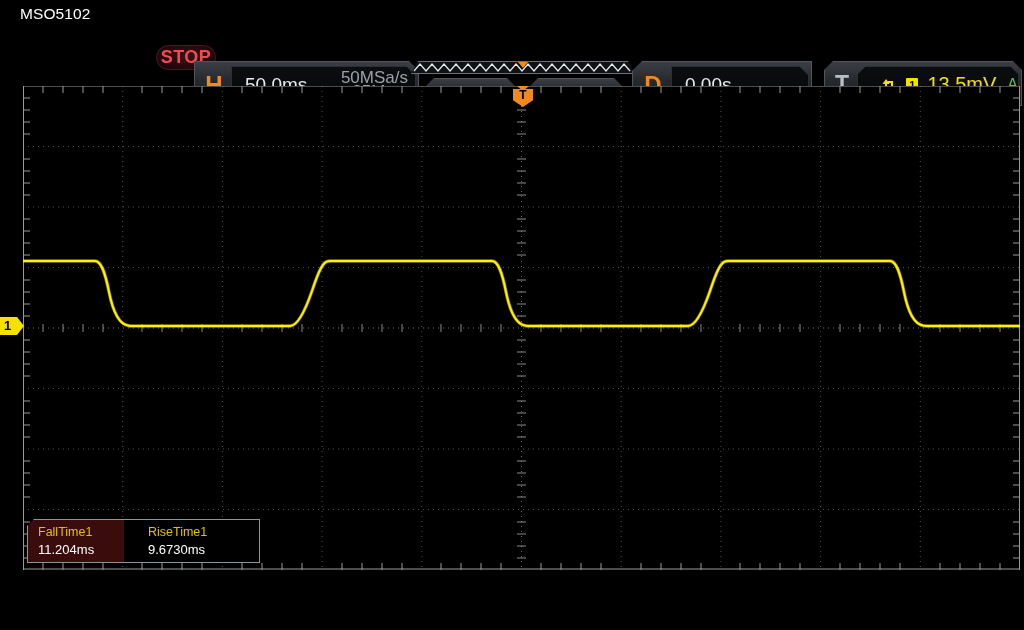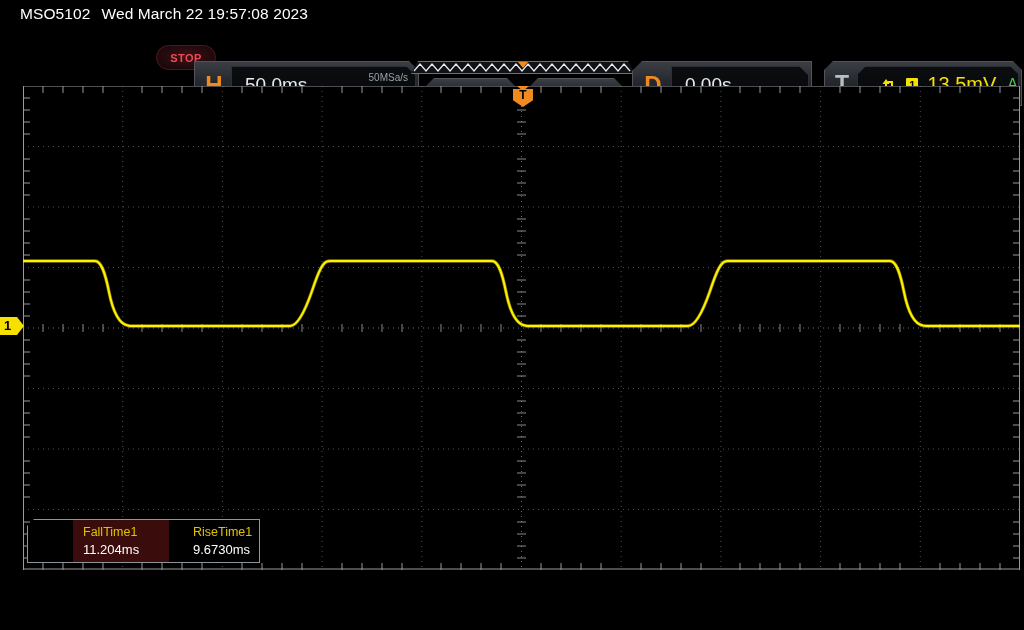--- a/index.html
+++ b/index.html
@@ -30,21 +30,21 @@
     text-shadow: 1px 1px 0 #7a6600;
   }
 
   .stop-pill {
     position:absolute; left:156px; top:17px;
     width:60px; height:25px; border-radius:13px;
     background: radial-gradient(ellipse at 50% 45%, #3c1116 0%, #230a0d 60%, #140506 100%);
     border:1px solid #4a1a1e;
     display:flex; align-items:center; justify-content:center;
   }
-  .stop-pill span { color:#f04a52; font-size:11px; font-weight:bold; letter-spacing:0.4px; }
+  .stop-pill span { color:#f04a52; font-size:18px; font-weight:bold; letter-spacing:0.4px; }
 
   .bevel {
     background: linear-gradient(180deg,#3b3f45 0%, #25282d 45%, #1a1c20 100%);
     border:1px solid #50555c;
   }
   .inner-dark {
     background: linear-gradient(180deg,#0b0d10 0%, #070809 100%);
     border:1px solid #2c3036;
   }
   .clip-r  { clip-path: polygon(0 0, calc(100% - 10px) 0, 100% 10px, 100% 100%, 0 100%); }
@@ -58,21 +58,21 @@
     display:flex; align-items:center; justify-content:center;
     color:#f08a1e; font-size:24px; font-weight:bold;
   }
   .tb-field {
     position:absolute; left:36px; top:4px; width:185px; height:37px;
     display:flex; align-items:center;
   }
   .tb-val { color:#e9ecef; font-size:19px; margin-left:13px; }
   .tb-rate {
     margin-left:auto; margin-right:7px; text-align:right;
-    color:#9aa1a8; font-size:10px; line-height:13.5px;
+    color:#9aa1a8; font-size:17px; line-height:13.5px;
   }
 
   
   .zig {
     position:absolute; left:411px; top:33px; width:224px; height:13px;
     background:#101216; border:1px solid #6a6f76;
     clip-path: polygon(7px 0, calc(100% - 7px) 0, 100% 100%, 0 100%);
     overflow:hidden;
   }
   .zig svg { display:block; }
@@ -165,38 +165,37 @@
   }
 
   
   .meas-box {
     position:absolute; left:27px; top:519px; width:233px; height:44px;
     background:#000; border:1px solid #8d949b;
     clip-path: polygon(7px 0, 100% 0, 100% 100%, 0 100%, 0 7px);
     display:flex;
   }
   .meas-item { padding:4px 0 0 10px; }
-  .meas-item.hl { background:#3a0c0c;margin-left:45px; }
+  .meas-item.hl { background:#3a0c0c; }
   .meas-item .lbl { color:#e0c200; font-size:12.5px; line-height:17px; white-space:nowrap; }
   .meas-item .val { color:#ffffff; font-size:13px; line-height:18px; white-space:nowrap; }
   .meas-item.i0 { width:96px; }
   .meas-item.i1 { width:auto;padding-left:24px; }
 
   
   .bottombar { position:absolute; left:0; top:573px; width:1024px; height:57px; }
   .icon-svg { display:block; }
 </style>
 </head>
 <body>
 
 <div id="app">
 
   <div class="titlebar">
     <span class="model">MSO5102</span>
-    <span>Wed March 22 19:57:08 2023</span>
   </div>
 
   <div class="toolbar">
 
 
     <div class="stop-pill">
       <span>STOP</span>
     </div>
 
     <div class="tb-group bevel clip-r">

